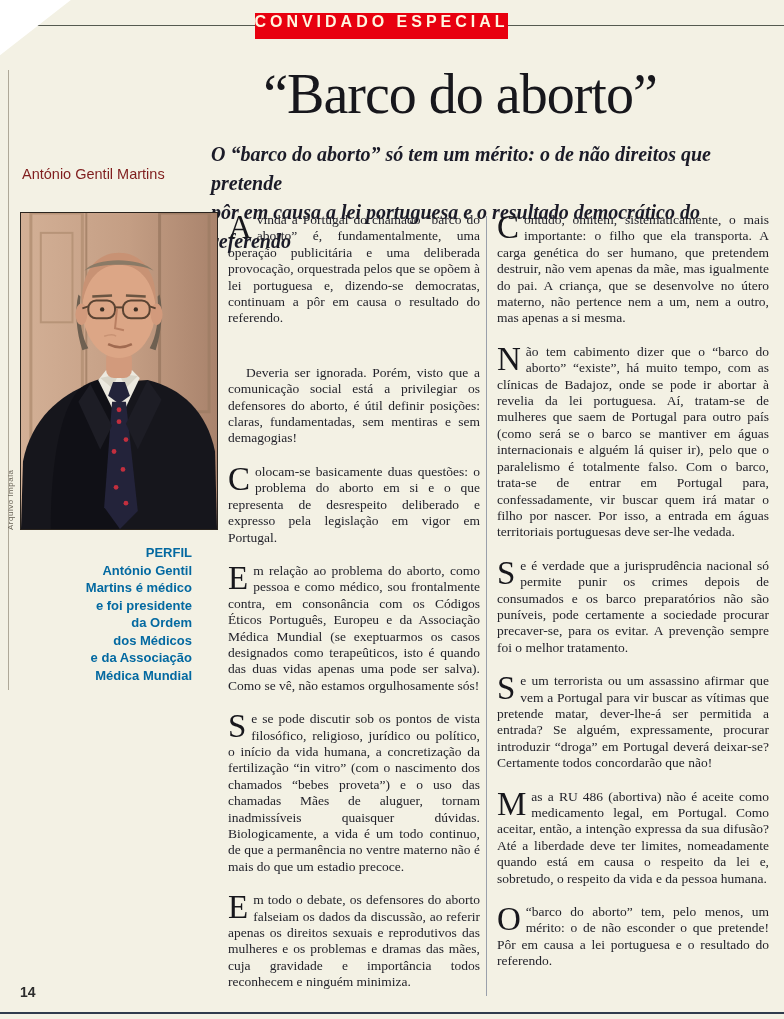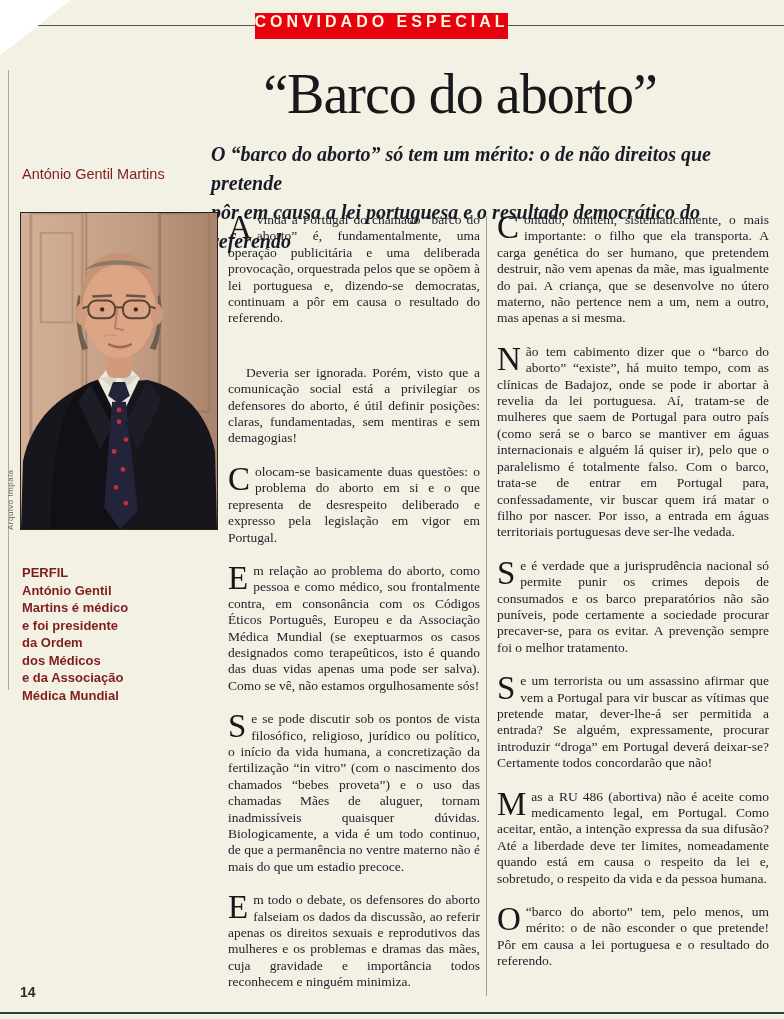--- a/index.html
+++ b/index.html
@@ -38,23 +38,23 @@
     position:absolute;left:20px;top:212px;width:198px;height:318px;
     border:1px solid #2a241e;box-sizing:border-box;background:#c3a089;
   }
   .photo svg{display:block;width:100%;height:100%;}
   .photo-credit{
     position:absolute;left:6px;top:440px;height:90px;
     font-family:"Liberation Sans",sans-serif;font-size:8px;color:#6a6458;
     writing-mode:vertical-rl;transform:rotate(180deg);letter-spacing:.5px;
   }
   .profile{
-    position:absolute;left:22px;top:564px;width:170px;
+    position:absolute;left:22px;top:544px;width:170px;
     font-family:"Liberation Sans",sans-serif;font-weight:bold;font-size:13px;
-    line-height:17.5px;color:#7f1d1d;white-space:pre-line;
+    line-height:17.5px;color:#0369a1;white-space:pre-line;text-align:right;
   }
   
   .col{position:absolute;top:212px;overflow:hidden;}
   .col-mid{left:228px;width:252px;height:794px;}
   .col-right{left:497px;width:272px;height:794px;}
   .col-divider{position:absolute;left:486px;top:216px;width:1px;height:780px;background:#9aa0ab;}
   .para{
     margin:0 0 17px 0;font-size:13.5px;line-height:16.4px;
     text-align:justify;color:#23232b;
   }

